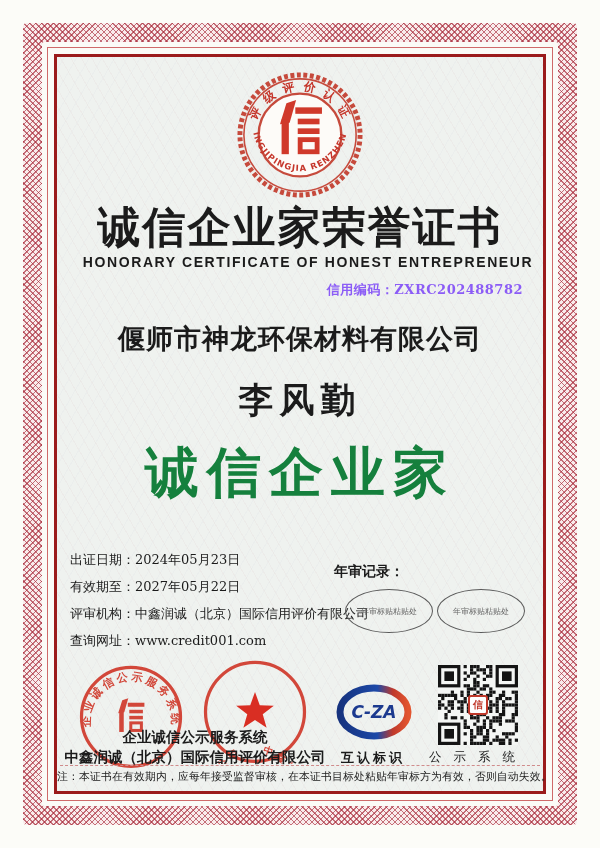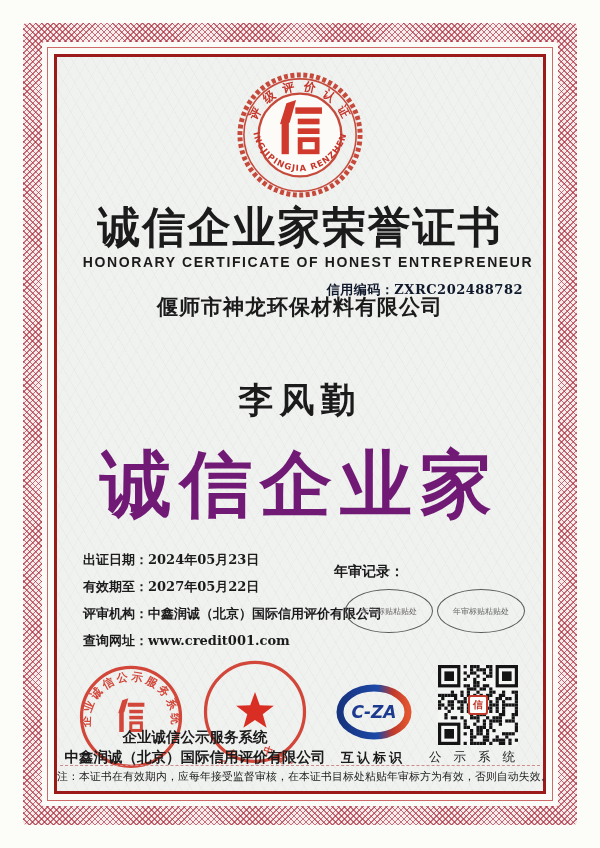--- a/index.html
+++ b/index.html
@@ -22,29 +22,29 @@
       repeating-linear-gradient(-60deg, rgba(170,180,200,.2) 0 1px, transparent 1px 11px);}
 
   .abs{position:absolute;}
   .center-x{left:50%;transform:translateX(-50%);}
   .w-full{left:0;right:0;text-align:center;}
 
   .emblem{top:14px;}
   .title{top:142px;font-size:43px;font-weight:900;letter-spacing:2px;white-space:nowrap;}
   .subtitle{top:197px;font-size:14px;font-weight:700;letter-spacing:1.6px;
             font-family:"Liberation Sans","DejaVu Sans",sans-serif;white-space:nowrap;margin-left:16px;}
-  .credit-code{top:224px;right:20px;font-size:13px;font-weight:700;color:#0f172a;letter-spacing:.5px;}
-  .company{top:236px;font-size:21px;font-weight:900;letter-spacing:1px;
+  .credit-code{top:224px;right:20px;font-size:13px;font-weight:700;color:#8b5cf6;letter-spacing:.5px;}
+  .company{top:264px;font-size:27px;font-weight:900;letter-spacing:1px;
            font-family:Liberation Serif, serif;white-space:nowrap;}
   .uscc{top:290px;font-size:12.5px;font-weight:700;color:#c5261d;letter-spacing:.5px;}
   .person{top:320px;font-size:35px;font-weight:900;letter-spacing:6px;
           font-family:Liberation Serif, serif;}
-  .honor{top:380px;font-size:72px;font-weight:900;color:#701a75;letter-spacing:8px;white-space:nowrap;}
-
-  .details{top:494px;left:26px;font-size:13px;font-weight:700;}
+  .honor{top:380px;font-size:54px;font-weight:900;color:#15803d;letter-spacing:8px;white-space:nowrap;}
+
+  .details{top:494px;left:13px;font-size:13px;font-weight:400;}
   .details .row{margin-bottom:9px;white-space:nowrap;}
 
   .annual-label{top:506px;left:277px;font-size:14px;font-weight:900;}
   .oval{top:532px;width:86px;height:42px;border:1.5px solid #5a5a5a;border-radius:50%;
         display:flex;align-items:center;justify-content:center;font-size:8px;color:#666;}
   .oval1{left:288px;} .oval2{left:380px;}
 
   .seal{opacity:.92;}
   .seal1{left:20px;top:604px;} .seal2{left:144px;top:599px;}
   .org1{top:671px;left:0;width:276px;text-align:center;font-size:14.5px;font-weight:900;white-space:nowrap;}

